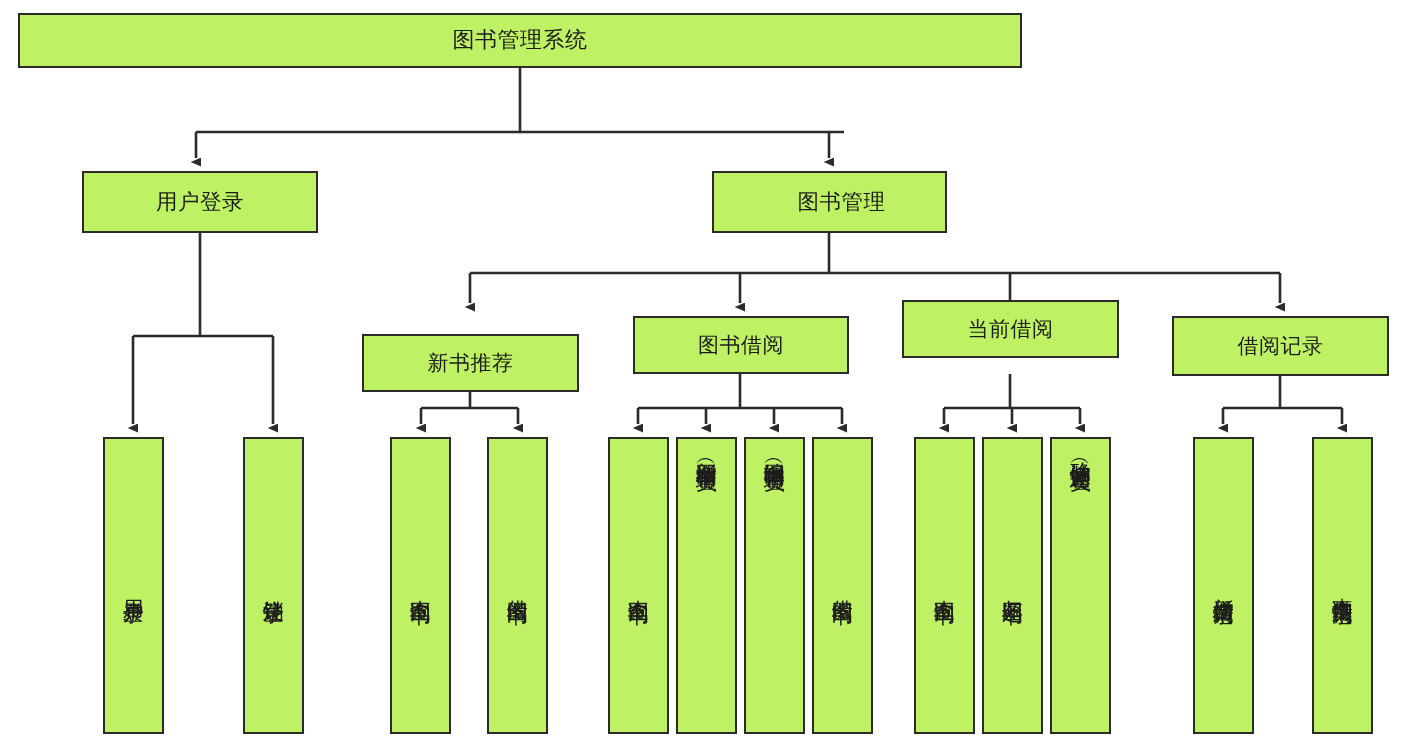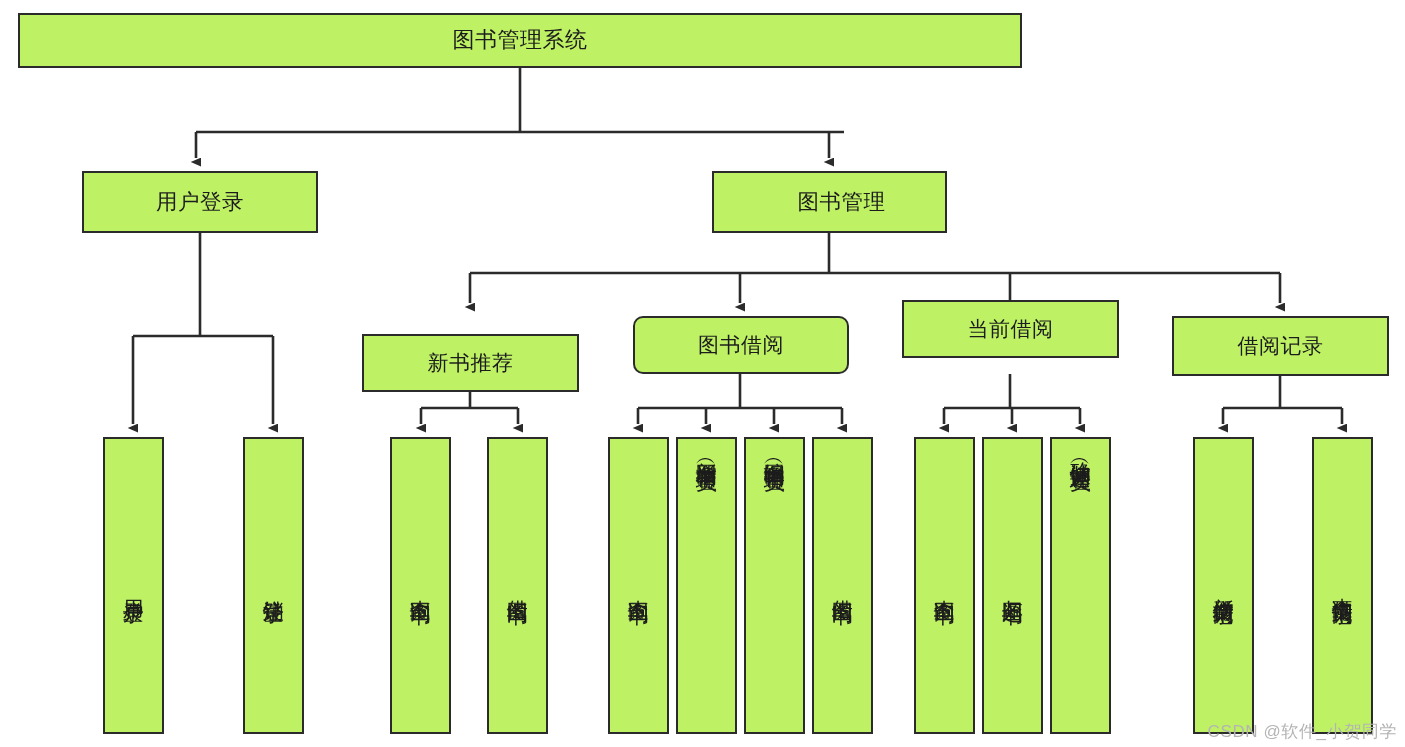--- a/index.html
+++ b/index.html
@@ -136,21 +136,21 @@
   <div class="node level2" style="left:82px; top:171px; width:236px; height:62px;">
     <span class="label">用户登录</span>
   </div>
   <div class="node level2" style="left:712px; top:171px; width:235px; height:62px;padding-left:24px;">
     <span class="label">图书管理</span>
   </div>
 
   <div class="node level3" style="left:362px; top:316px; width:217px; height:58px;margin-top:18px;">
     <span class="label">新书推荐</span>
   </div>
-  <div class="node level3" style="left:633px; top:316px; width:216px; height:58px;border-radius:10px;">
+  <div class="node level3" style="left:633px; top:316px; width:216px; height:58px;">
     <span class="label">图书借阅</span>
   </div>
   <div class="node level3" style="left:902px; top:300px; width:217px; height:58px;">
     <span class="label">当前借阅</span>
   </div>
   <div class="node level3" style="left:1172px; top:316px; width:217px; height:60px;">
     <span class="label">借阅记录</span>
   </div>
 
   <div class="node leaf centered" style="left:103px; top:437px; width:61px; height:297px;">
@@ -186,15 +186,14 @@
   <div class="node leaf" style="left:1050px; top:437px; width:61px; height:297px;">
     <span class="label">确认归还（管理员）</span>
   </div>
   <div class="node leaf centered" style="left:1193px; top:437px; width:61px; height:297px;">
     <span class="label">新增借阅记录</span>
   </div>
   <div class="node leaf centered" style="left:1312px; top:437px; width:61px; height:297px;">
     <span class="label">查询借阅记录</span>
   </div>
 
-  <div id="watermark">CSDN @软件_小贺同学</div>
 
 </div>
 
 </body></html>

